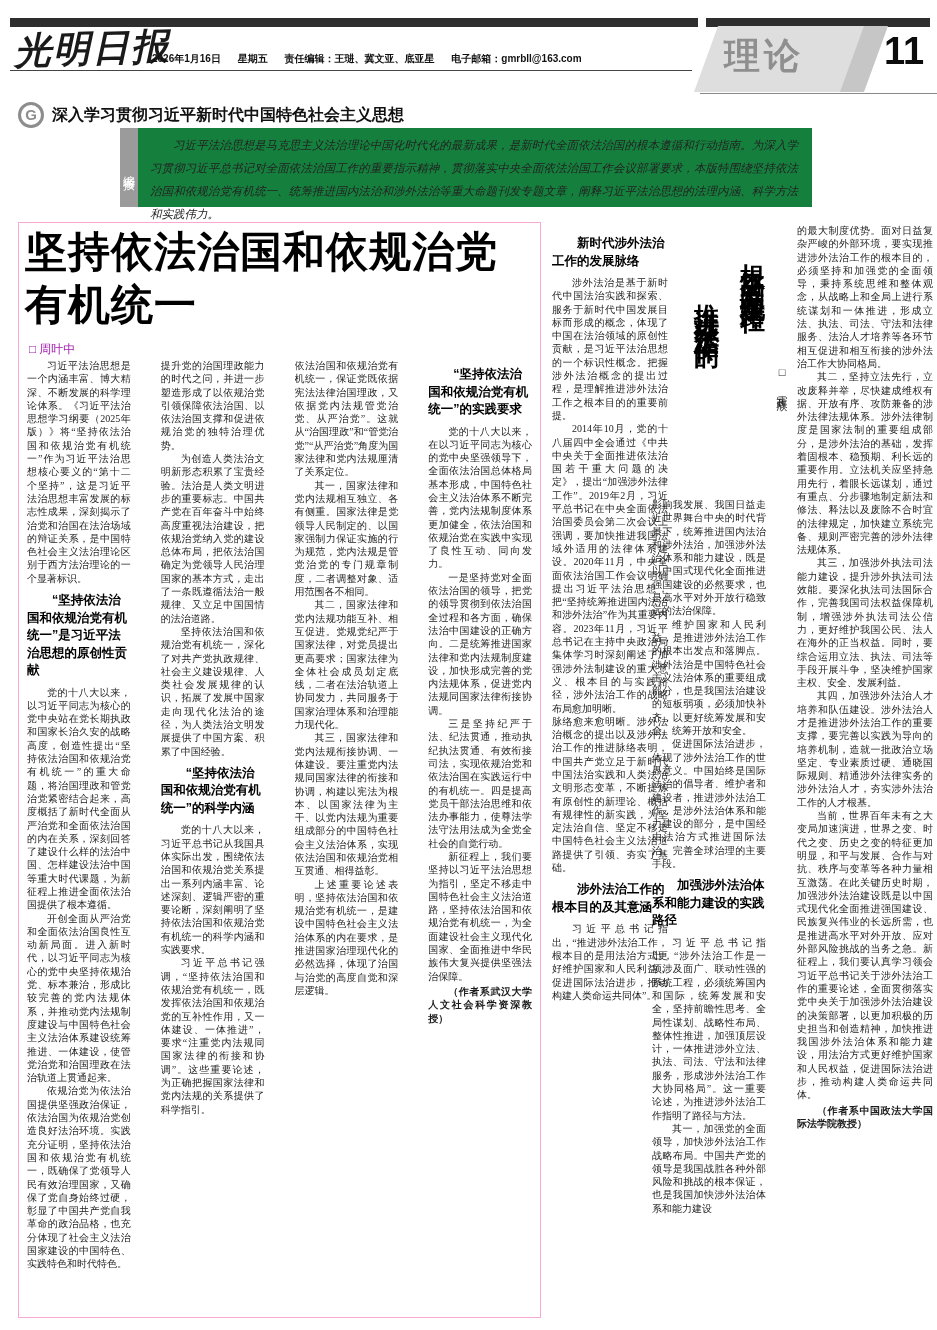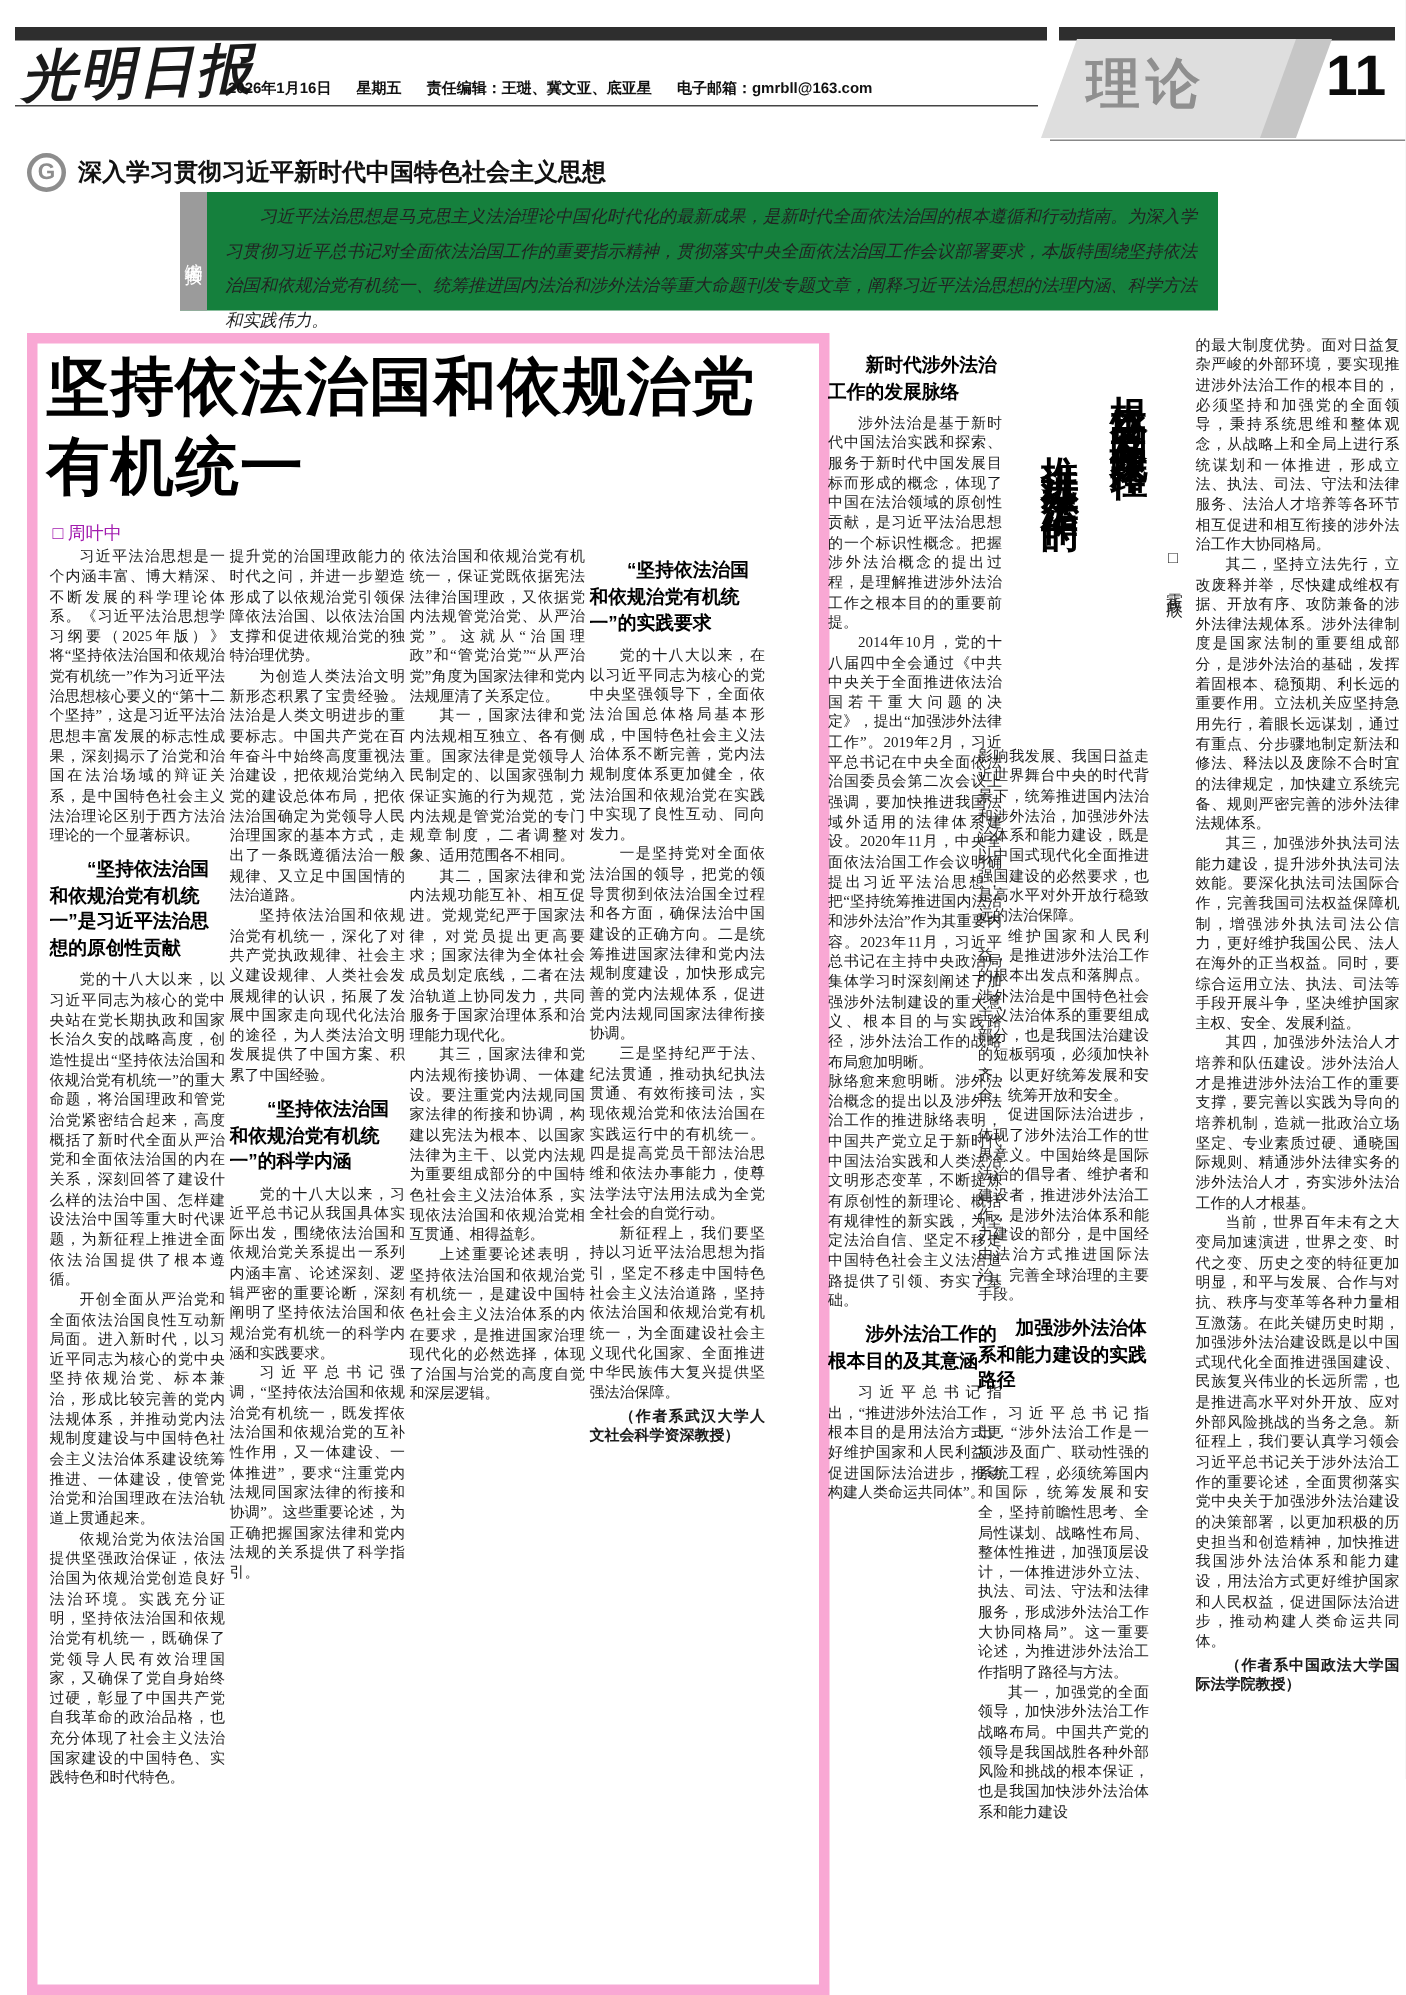--- a/index.html
+++ b/index.html
@@ -36,21 +36,21 @@
 
   
   .editor-box{position:absolute;left:120px;top:128px;width:692px;height:79px;background:#15803d;}
   .editor-label{position:absolute;left:0;top:0;width:18px;height:79px;background:#9b9b9b;color:#fff;
       writing-mode:vertical-rl;text-align:center;font-size:12px;letter-spacing:2px;line-height:18px;
       font-family:"Liberation Sans",sans-serif;}
   .editor-text{position:absolute;left:30px;top:6px;width:648px;font-size:11.5px;line-height:23px;
       text-align:justify;text-indent:2em;font-style:italic;color:#222;}
 
   
-  .red-box{position:absolute;left:18px;top:222px;width:521px;height:1094px;border:7px solid #f9a8d4;
+  .red-box{position:absolute;left:18px;top:222px;width:521px;height:1094px;border:1px solid #f9a8d4;
       background:#fff;}
   .headline{position:absolute;left:6px;top:2px;font-family:"DejaVu Serif","Liberation Serif",serif;
       font-weight:900;font-size:42px;line-height:53px;color:#000;letter-spacing:1px;white-space:nowrap;}
   .byline1{position:absolute;left:10px;top:118px;font-size:12px;color:#a21caf;}
 
   .cols{position:absolute;display:flex;}
   .col{overflow:hidden;text-align:justify;font-size:10px;line-height:13.3px;color:#1c1c1c;}
   .b-p{text-indent:2em;}
   .b-pc{text-indent:0;}
   .b-h{font-family:"Liberation Sans","DejaVu Sans",sans-serif;font-weight:bold;font-size:12.5px;
@@ -95,21 +95,21 @@
     <div class="editor-label">编者按</div>
     <div class="editor-text">习近平法治思想是马克思主义法治理论中国化时代化的最新成果，是新时代全面依法治国的根本遵循和行动指南。为深入学习贯彻习近平总书记对全面依法治国工作的重要指示精神，贯彻落实中央全面依法治国工作会议部署要求，本版特围绕坚持依法治国和依规治党有机统一、统筹推进国内法治和涉外法治等重大命题刊发专题文章，阐释习近平法治思想的法理内涵、科学方法和实践伟力。</div>
   </div>
 
   <div class="red-box">
     <div class="headline">
       <div>坚持依法治国和依规治党</div>
       <div>有机统一</div>
     </div>
     <div class="byline1">□ 周叶中</div>
-    <div class="cols" style="left:8px;top:136px;width:505px;height:948px;gap:3px;">
+    <div class="cols" style="left:8px;top:136px;width:505px;height:948px;gap:30px;">
       <div class="col" style="width:117px;height:948px;">
           <div class="b-p">习近平法治思想是一个内涵丰富、博大精深、不断发展的科学理论体系。《习近平法治思想学习纲要（2025年版）》将“坚持依法治国和依规治党有机统一”作为习近平法治思想核心要义的“第十二个坚持”，这是习近平法治思想丰富发展的标志性成果，深刻揭示了治党和治国在法治场域的辩证关系，是中国特色社会主义法治理论区别于西方法治理论的一个显著标识。</div>
           <div class="b-h">“坚持依法治国和依规治党有机统一”是习近平法治思想的原创性贡献</div>
           <div class="b-p">党的十八大以来，以习近平同志为核心的党中央站在党长期执政和国家长治久安的战略高度，创造性提出“坚持依法治国和依规治党有机统一”的重大命题，将治国理政和管党治党紧密结合起来，高度概括了新时代全面从严治党和全面依法治国的内在关系，深刻回答了建设什么样的法治中国、怎样建设法治中国等重大时代课题，为新征程上推进全面依法治国提供了根本遵循。</div>
           <div class="b-p">开创全面从严治党和全面依法治国良性互动新局面。进入新时代，以习近平同志为核心的党中央坚持依规治党、标本兼治，形成比较完善的党内法规体系，并推动党内法规制度建设与中国特色社会主义法治体系建设统筹推进、一体建设，使管党治党和治国理政在法治轨道上贯通起来。</div>
           <div class="b-p">依规治党为依法治国提供坚强政治保证，依法治国为依规治党创造良好法治环境。实践充分证明，坚持依法治国和依规治党有机统一，既确保了党领导人民有效治理国家，又确保了党自身始终过硬，彰显了中国共产党自我革命的政治品格，也充分体现了社会主义法治国家建设的中国特色、实践特色和时代特色。</div>
         </div>
       <div class="col" style="width:117px;height:948px;">
           <div class="b-pc">提升党的治国理政能力的时代之问，并进一步塑造形成了以依规治党引领保障依法治国、以依法治国支撑和促进依规治党的独特治理优势。</div>
           <div class="b-p">为创造人类法治文明新形态积累了宝贵经验。法治是人类文明进步的重要标志。中国共产党在百年奋斗中始终高度重视法治建设，把依规治党纳入党的建设总体布局，把依法治国确定为党领导人民治理国家的基本方式，走出了一条既遵循法治一般规律、又立足中国国情的法治道路。</div>

